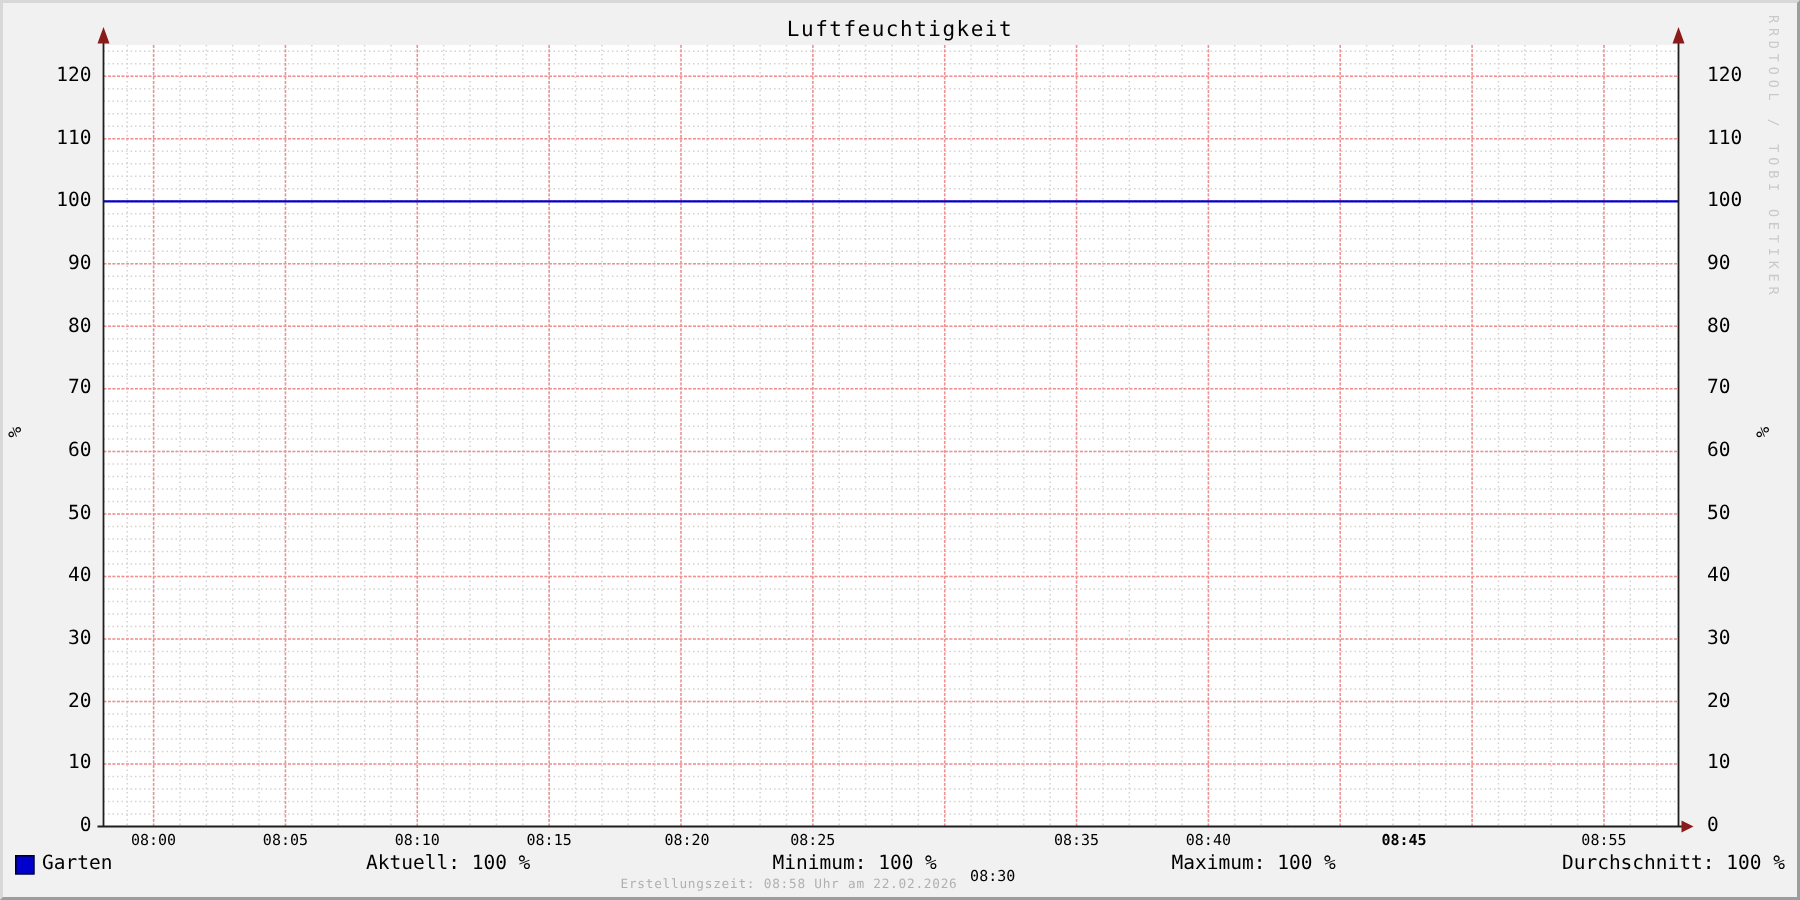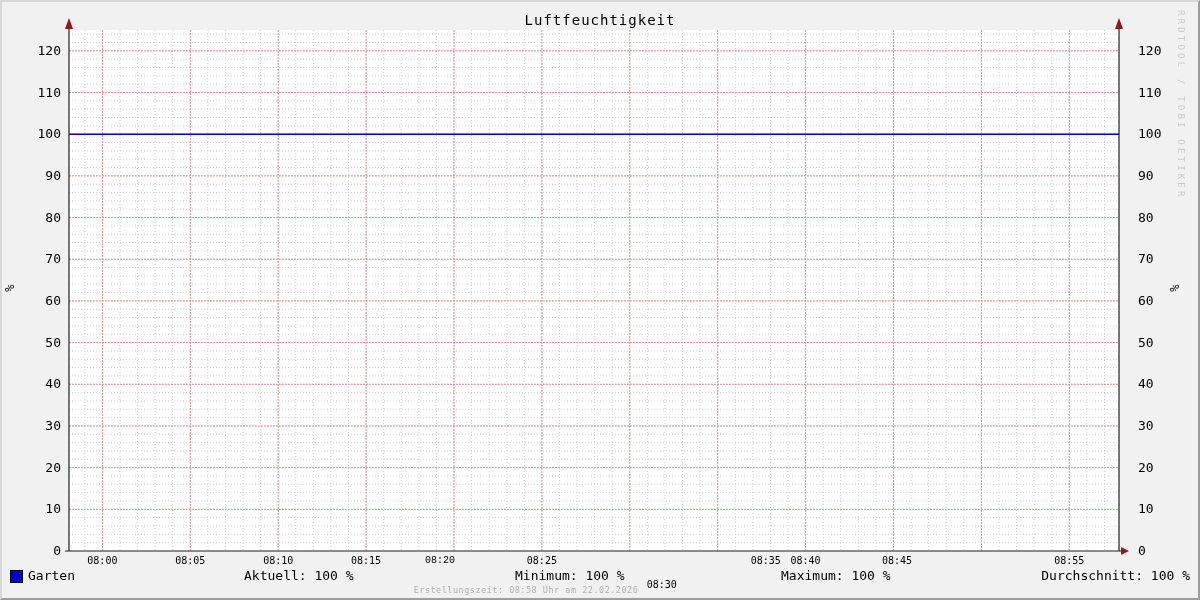--- a/index.html
+++ b/index.html
@@ -252,26 +252,26 @@
       <span class="ytick right" style="left: 1136px; top: 166.88px;">90</span>
       <span class="ytick right" style="left: 1136px; top: 125.2px;">100</span>
       <span class="ytick right" style="left: 1136px; top: 83.52px;">110</span>
       <span class="ytick right" style="left: 1136px; top: 41.84px;">120</span>
     </div>
   <div id="x-labels">
       <span class="xtick" style="left: 74.4px; top: 552px;">08:00</span>
       <span class="xtick" style="left: 162.3px; top: 552px;">08:05</span>
       <span class="xtick" style="left: 250.2px; top: 552px;">08:10</span>
       <span class="xtick" style="left: 338.1px; top: 552px;">08:15</span>
-      <span class="xtick" style="left: 412px; top: 552px; font-family: Liberation Mono, monospace;">08:20</span>
+      <span class="xtick" style="left: 430px; top: 552px;">08:20</span>
       <span class="xtick" style="left: 513.9px; top: 552px;">08:25</span>
       <span class="xtick" style="left: 601.8px; top: 576px; margin-left: 32px;">08:30</span>
-      <span class="xtick" style="left: 689.7px; top: 552px; margin-left: 48px;">08:35</span>
+      <span class="xtick" style="left: 689.7px; top: 552px;">08:35</span>
       <span class="xtick" style="left: 777.6px; top: 552px;">08:40</span>
-      <span class="xtick" style="left: 869px; top: 552px;">08:45</span>
+      <span class="xtick" style="left: 908px; top: 552px; font-weight: bold;">08:45</span>
       <span class="xtick" style="left: 953.4px; top: 582px; margin-top: 24px;">08:50</span>
       <span class="xtick" style="left: 1041.3px; top: 552px;">08:55</span>
     </div>
 
   <div class="legend-row">
     <span class="swatch" id="legend-swatch" style="background: rgb(0, 0, 204);"></span>
     <span class="legend-label">Garten</span>
     <span class="stat aktuell">Aktuell: 100 %</span>
     <span class="stat minimum">Minimum: 100 %</span>
     <span class="stat maximum">Maximum: 100 %</span>

